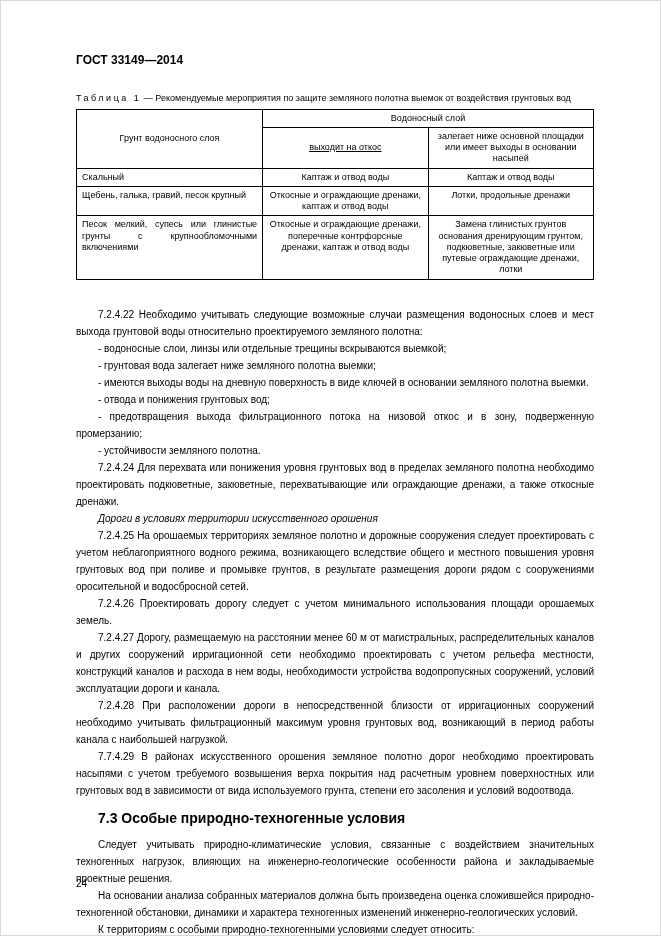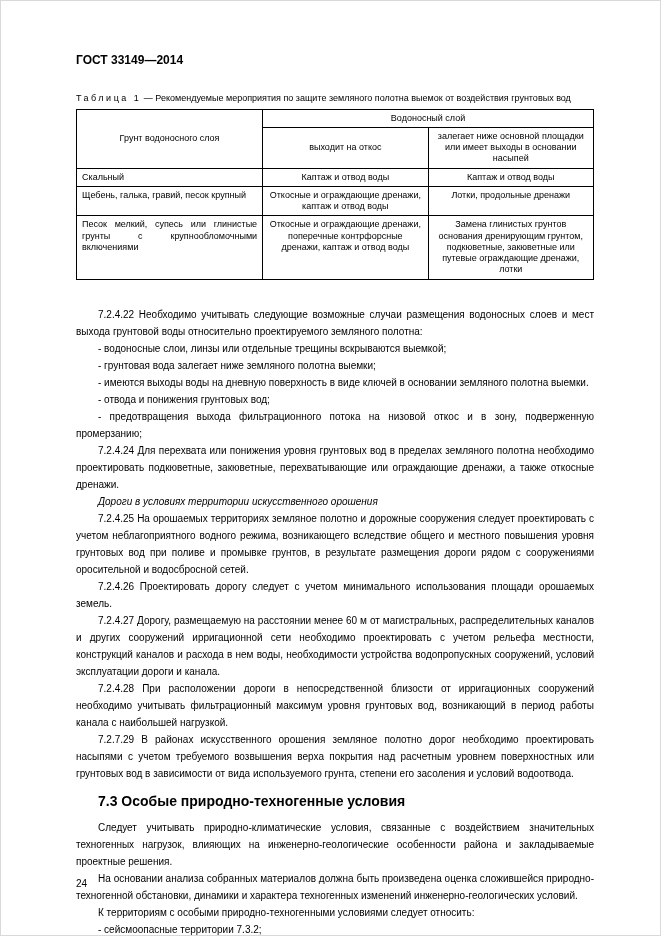--- a/index.html
+++ b/index.html
@@ -43,21 +43,21 @@
     table-layout: fixed;
   }
   table.gost-table th, table.gost-table td {
     border: 1px solid #000;
     line-height: 1.25;
     padding: 3px 5px;
     font-weight: normal;
   }
   table.gost-table th { text-align: center; vertical-align: middle; }
   th.c1h { width: 36%; text-align: left; padding-left: 14px; }
-  th.c2h { width: 32.5%; }
+  th.c2h { width: 32.5%; text-decoration: underline; }
   th.c3h { width: 31.5%; }
   td.c1 { text-align: justify; vertical-align: top; padding-left: 8px; }
   td.c2 { text-align: center; vertical-align: top; }
   td.c3 { text-align: center; vertical-align: top; }
 
   .body-text {
     margin-top: 26px;
     font-size: 10px;
     line-height: 17px;
     text-align: justify;
@@ -116,27 +116,28 @@
         </tbody>
     </table>
 
     <div class="body-text">
         <p class="para">7.2.4.22 Необходимо учитывать следующие возможные случаи размещения водоносных слоев и мест выхода грунтовой воды относительно проектируемого земляного полотна:</p>
         <p class="list-item">- водоносные слои, линзы или отдельные трещины вскрываются выемкой;</p>
         <p class="list-item">- грунтовая вода залегает ниже земляного полотна выемки;</p>
         <p class="list-item">- имеются выходы воды на дневную поверхность в виде ключей в основании земляного полотна выемки.</p>
         <p class="list-item">- отвода и понижения грунтовых вод;</p>
         <p class="list-item">- предотвращения выхода фильтрационного потока на низовой откос и в зону, подверженную промерзанию;</p>
+        <p class="list-item">- устойчивости земляного полотна.</p>
         <p class="para">7.2.4.24 Для перехвата или понижения уровня грунтовых вод в пределах земляного полотна необходимо проектировать подкюветные, закюветные, перехватывающие или ограждающие дренажи, а также откосные дренажи.</p>
         <p class="italic-head">Дороги в условиях территории искусственного орошения</p>
         <p class="para">7.2.4.25 На орошаемых территориях земляное полотно и дорожные сооружения следует проектировать с учетом неблагоприятного водного режима, возникающего вследствие общего и местного повышения уровня грунтовых вод при поливе и промывке грунтов, в результате размещения дороги рядом с сооружениями оросительной и водосбросной сетей.</p>
         <p class="para">7.2.4.26 Проектировать дорогу следует с учетом минимального использования площади орошаемых земель.</p>
         <p class="para">7.2.4.27 Дорогу, размещаемую на расстоянии менее 60 м от магистральных, распределительных каналов и других сооружений ирригационной сети необходимо проектировать с учетом рельефа местности, конструкций каналов и расхода в нем воды, необходимости устройства водопропускных сооружений, условий эксплуатации дороги и канала.</p>
         <p class="para">7.2.4.28 При расположении дороги в непосредственной близости от ирригационных сооружений необходимо учитывать фильтрационный максимум уровня грунтовых вод, возникающий в период работы канала с наибольшей нагрузкой.</p>
-        <p class="para">7.2.7.29 В районах искусственного орошения земляное полотно дорог необходимо проектировать насыпями с учетом требуемого возвышения верха покрытия над расчетным уровнем поверхностных или грунтовых вод в зависимости от вида используемого грунта, степени его засоления и условий водоотвода.</p>
+        <p class="para">7.7.4.29 В районах искусственного орошения земляное полотно дорог необходимо проектировать насыпями с учетом требуемого возвышения верха покрытия над расчетным уровнем поверхностных или грунтовых вод в зависимости от вида используемого грунта, степени его засоления и условий водоотвода.</p>
         <p class="section-heading">7.3 Особые природно-техногенные условия</p>
         <p class="para">Следует учитывать природно-климатические условия, связанные с воздействием значительных техногенных нагрузок, влияющих на инженерно-геологические особенности района и закладываемые проектные решения.</p>
         <p class="para">На основании анализа собранных материалов должна быть произведена оценка сложившейся природно-техногенной обстановки, динамики и характера техногенных изменений инженерно-геологических условий.</p>
         <p class="para">К территориям с особыми природно-техногенными условиями следует относить:</p>
         <p class="list-item">- сейсмоопасные территории 7.3.2;</p>
         <p class="list-item">- территории, подверженные наледеобразованию 7.3.3.</p>
       </div>
 
   </div>
 

